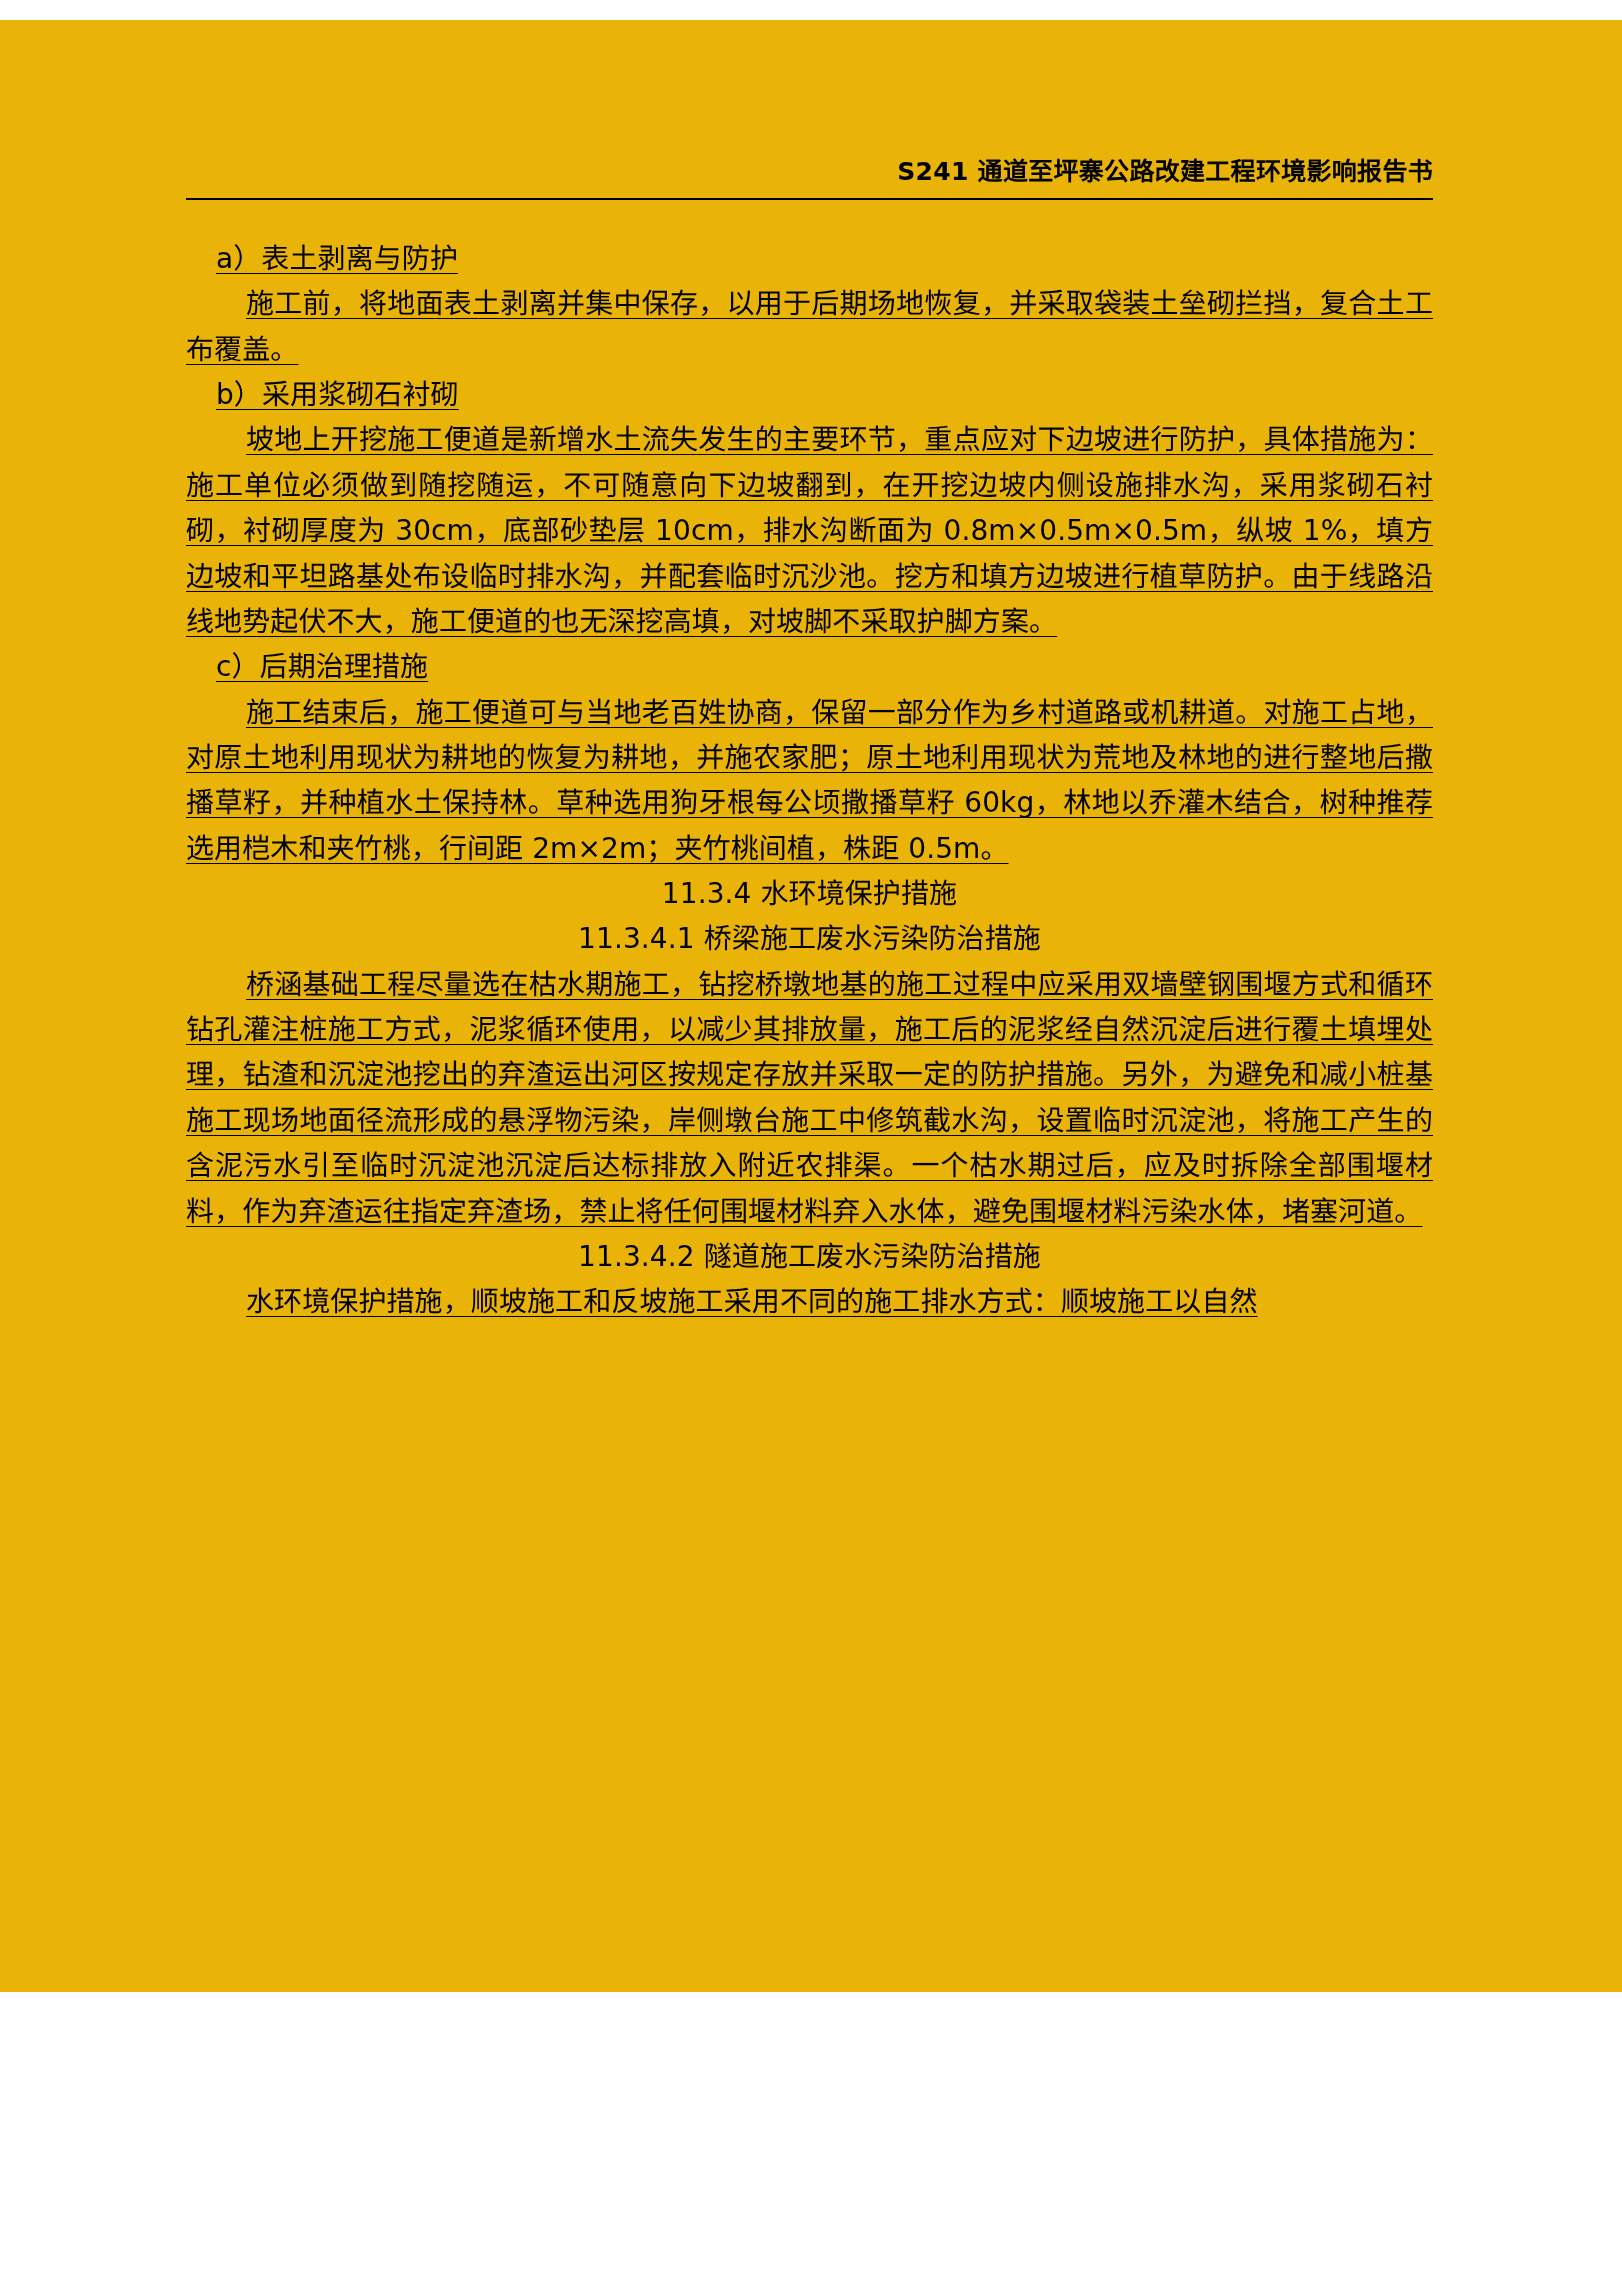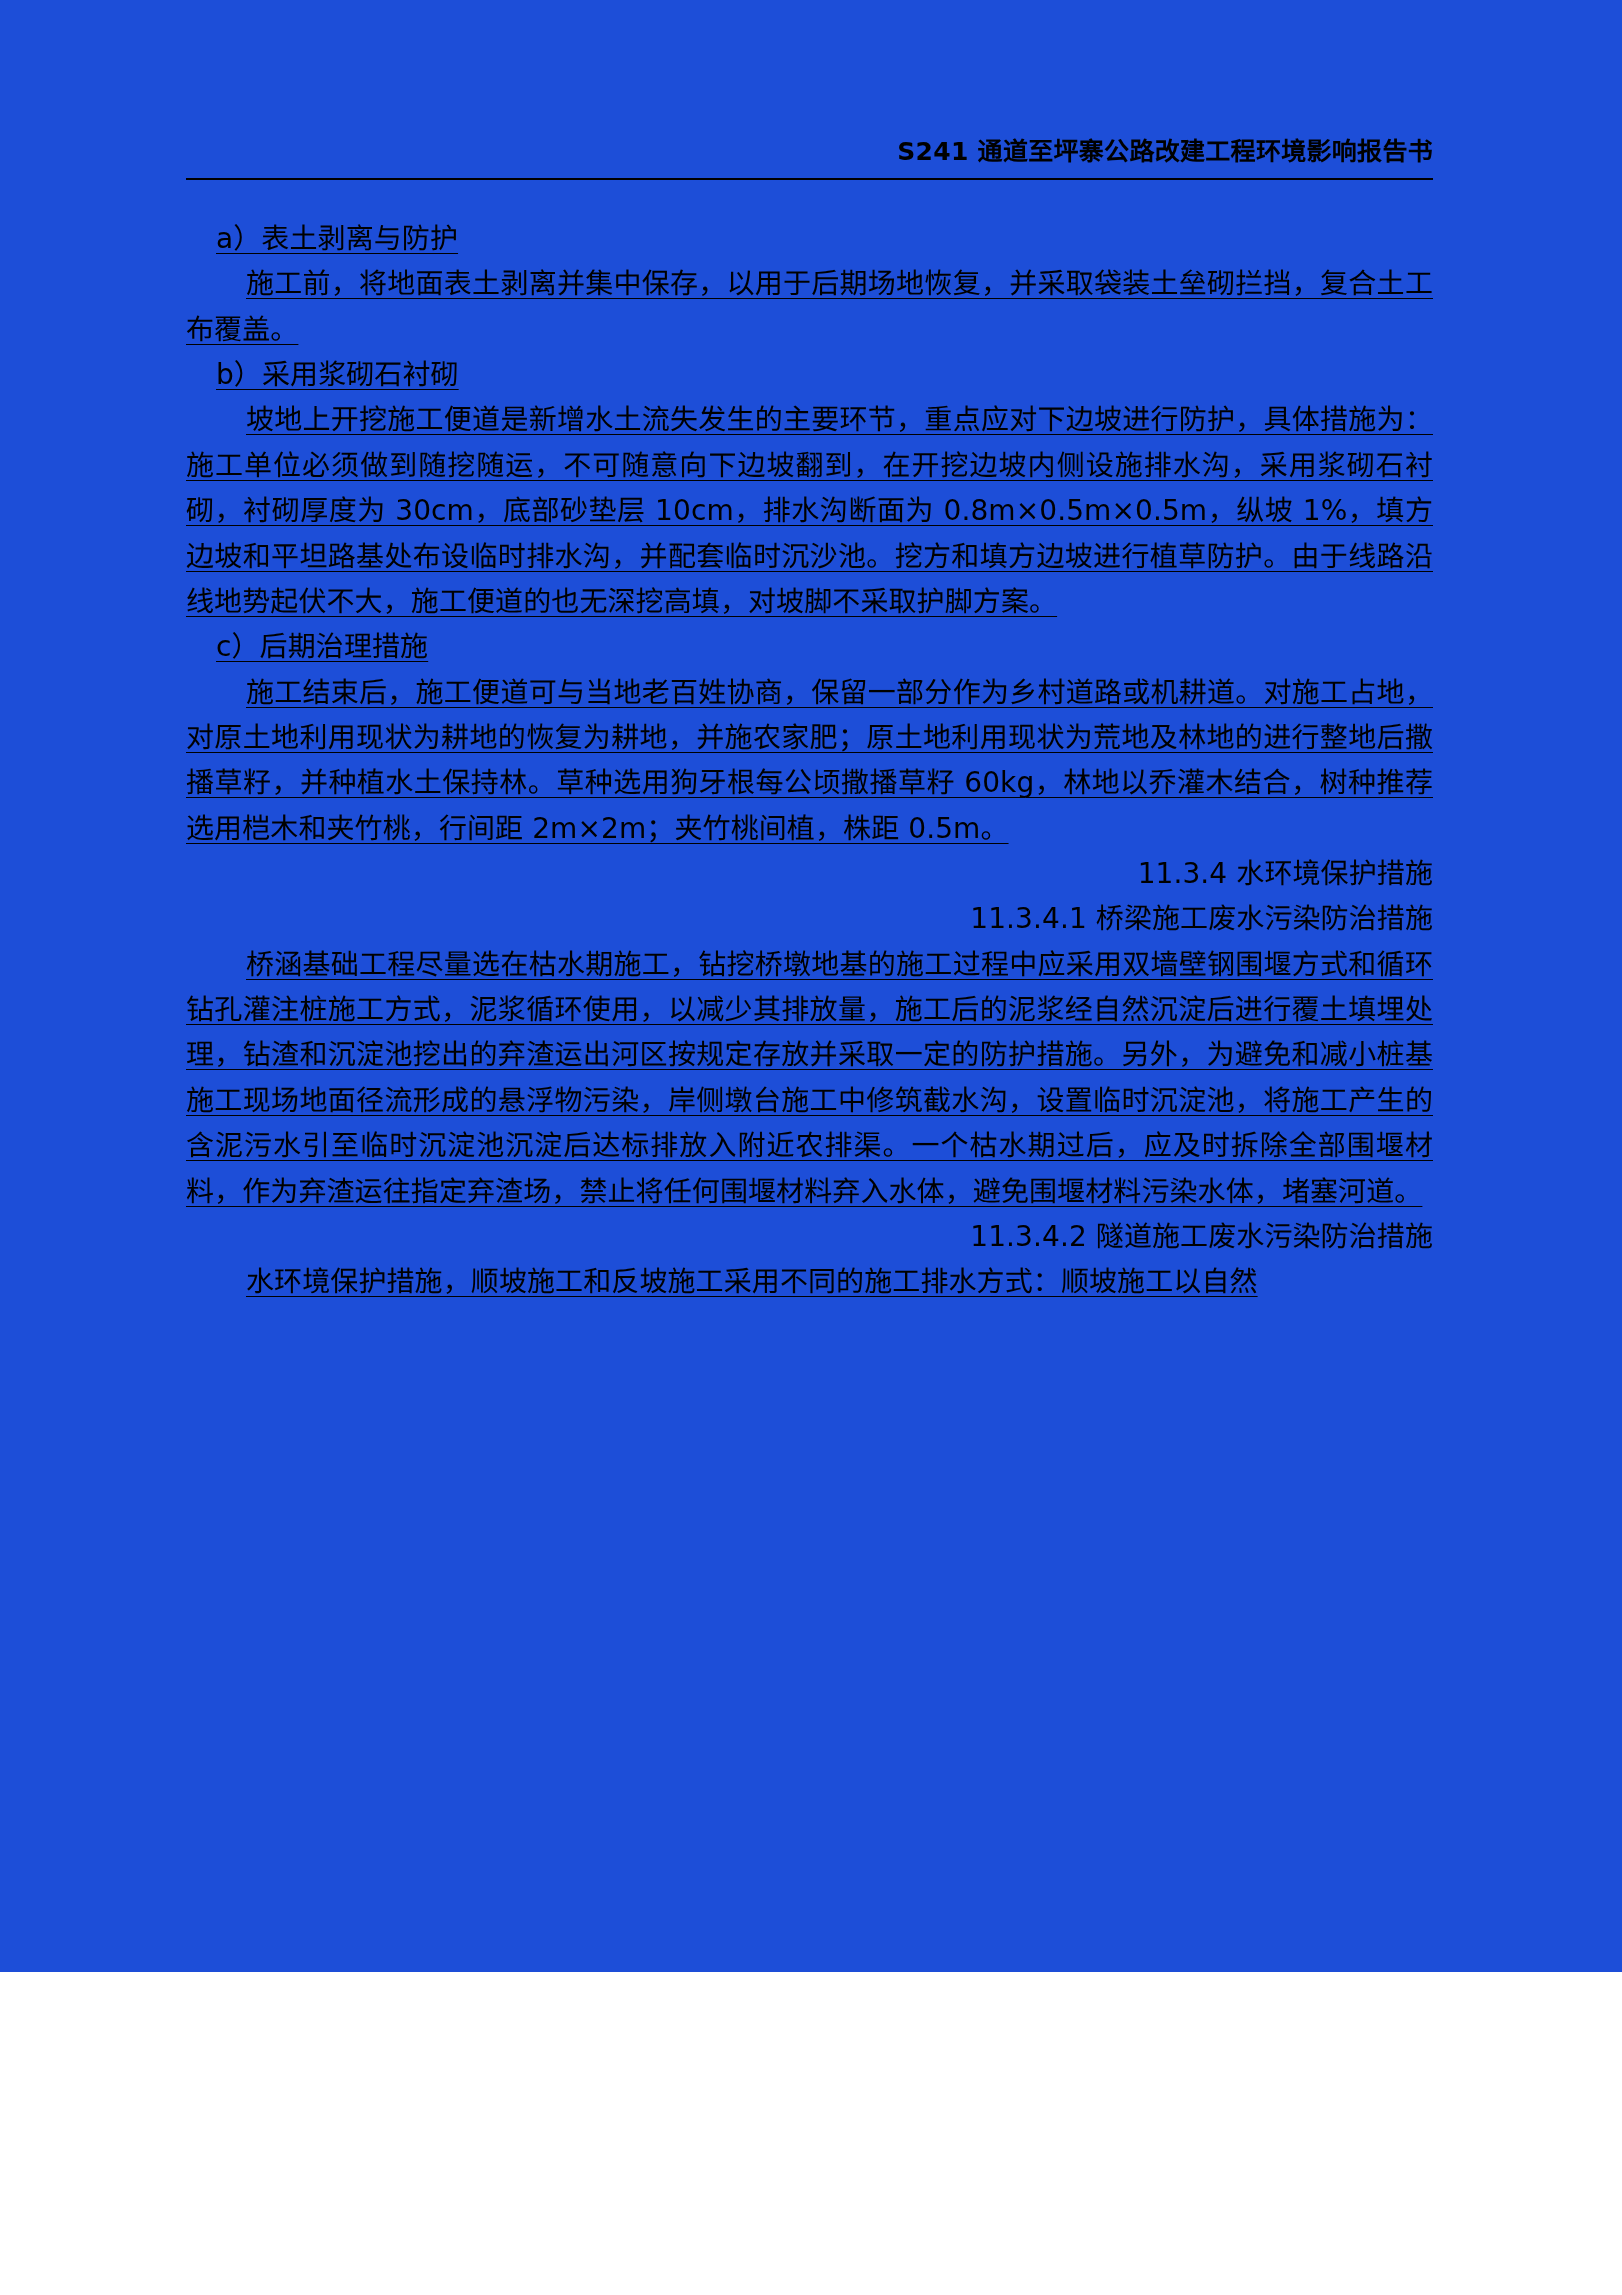--- a/index.html
+++ b/index.html
@@ -4,25 +4,26 @@
 <style>
   html, body {
     margin: 0;
     padding: 0;
     background: #ffffff;
   }
   .page {
     position: relative;
     width: 1622px;
     height: 1972px;
-    background: #1d4ed8;
+    background: #eab308;
     font-family: "DejaVu Sans", "Liberation Sans", sans-serif;
     color: #000000;
     box-sizing: border-box;
     overflow: hidden;
+    margin-top: 20px;
   }
 
   
   .header {
     position: absolute;
     top: 131px;
     left: 186px;
     width: 1247px;
     text-align: right;
     font-size: 25px;
@@ -66,21 +67,21 @@
   .u {
     text-decoration: underline;
     text-underline-offset: 4.6px;
     text-decoration-thickness: 1.3px;
   }
 
   .heading {
     margin: 0;
     font-size: 28px;
     line-height: 1.62;
-    text-align: right;
+    text-align: center;
   }
 
   .block {
     margin-bottom: 0px;
   }
 
   
   .page-number {
     position: absolute;
     top: 2179px;

